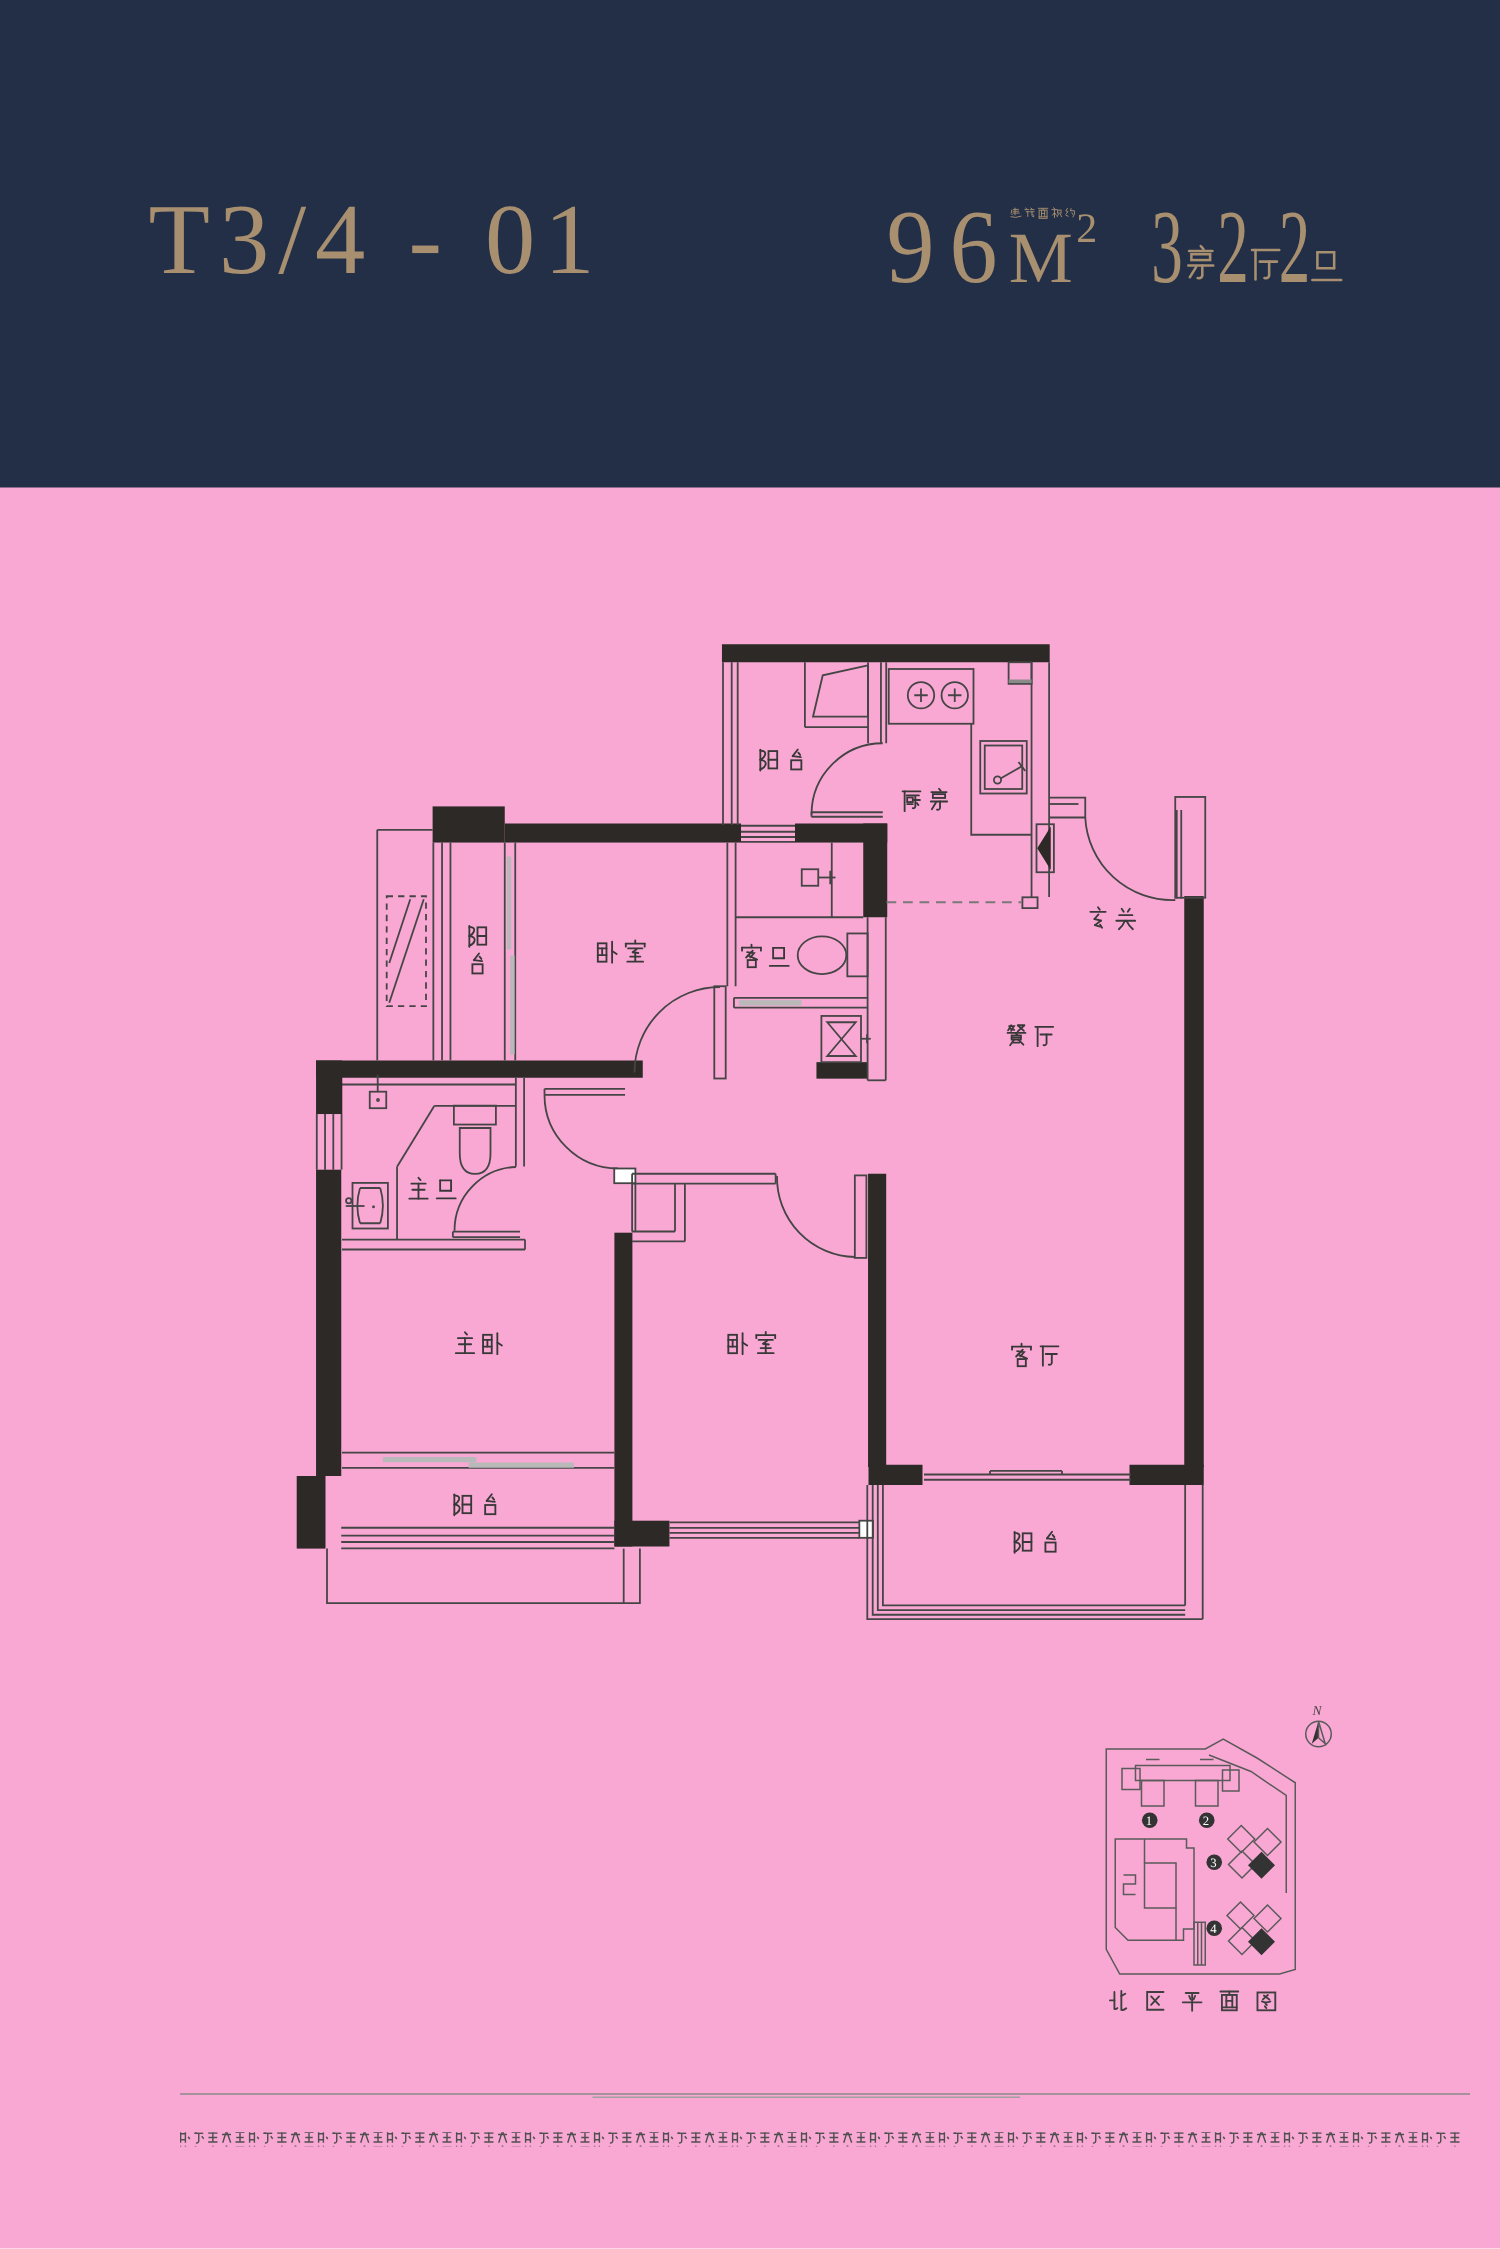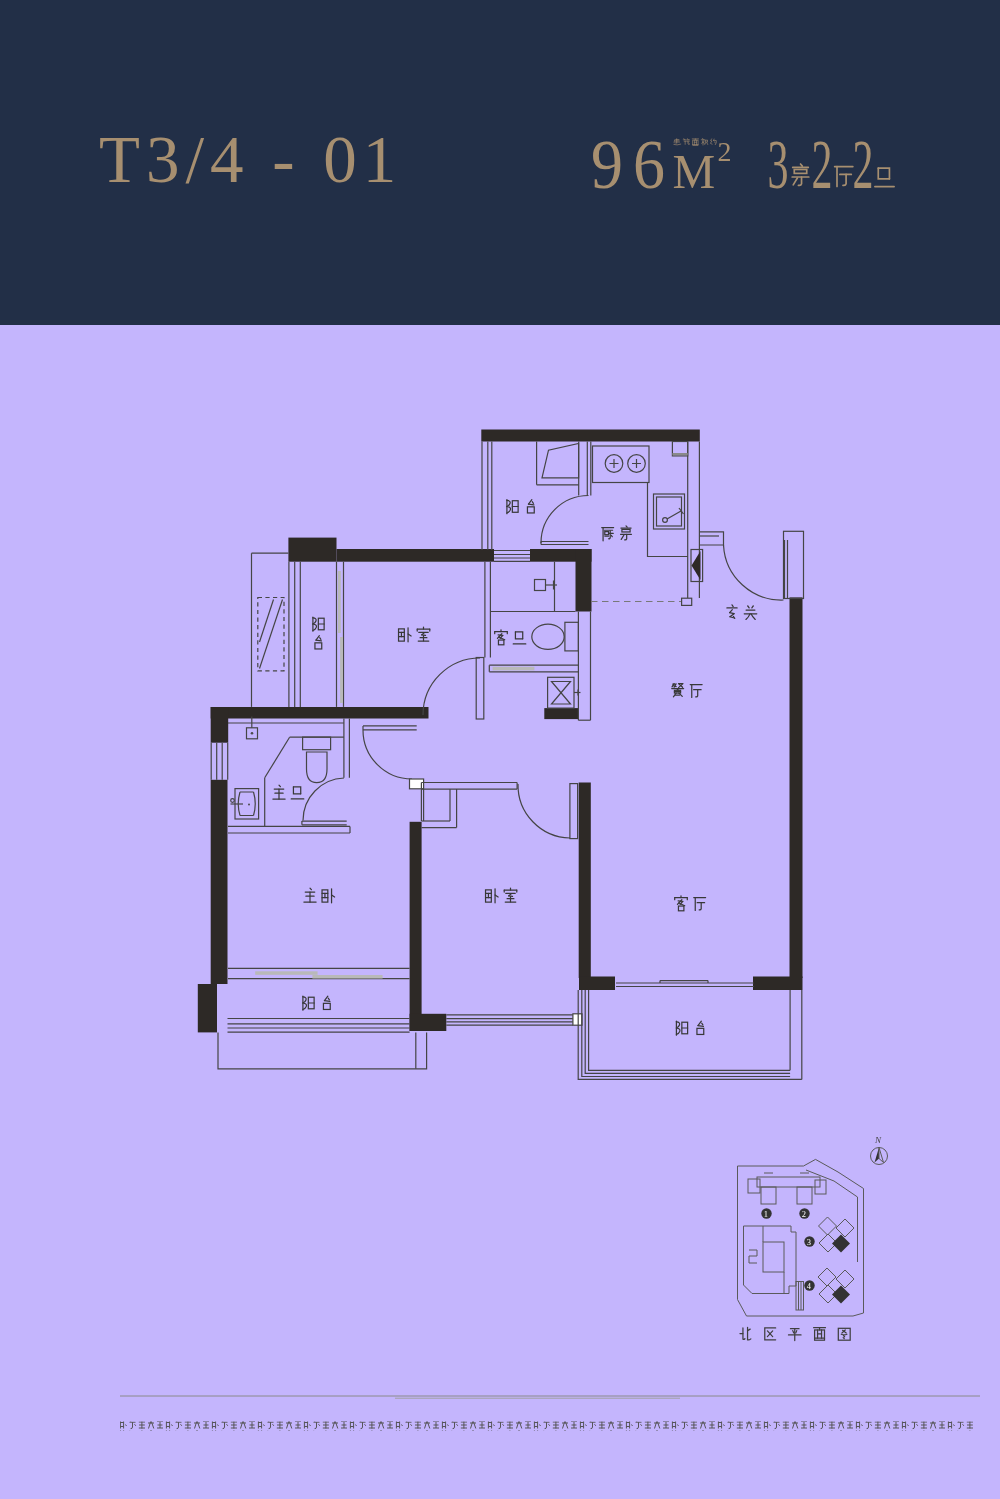--- a/index.html
+++ b/index.html
@@ -1,16 +1,16 @@
 <!DOCTYPE html>
 <html><head>
 <meta charset="utf-8">
 <style>
   html,body{margin:0;padding:0;background:#ffffff;}
-  .page{position:relative;width:1000px;height:1499px;background:#c4b5fd;overflow:hidden;font-family:"Liberation Sans",sans-serif;}
+  .page{position:relative;width:1000px;height:1499px;background:#f9a8d4;overflow:hidden;font-family:"Liberation Sans",sans-serif;}
   svg text{font-family:"Liberation Serif",serif;}
 </style>
 </head>
 <body>
 <div class="page">
 <svg width="1000" height="1499" viewBox="0 0 1000 1499">
 <defs>
 <g id="zh-yang" fill="none" stroke-linecap="round">
   <path d="M20 10 L20 92"></path>
   <path d="M20 14 Q44 16 38 32 Q34 44 20 50"></path>

